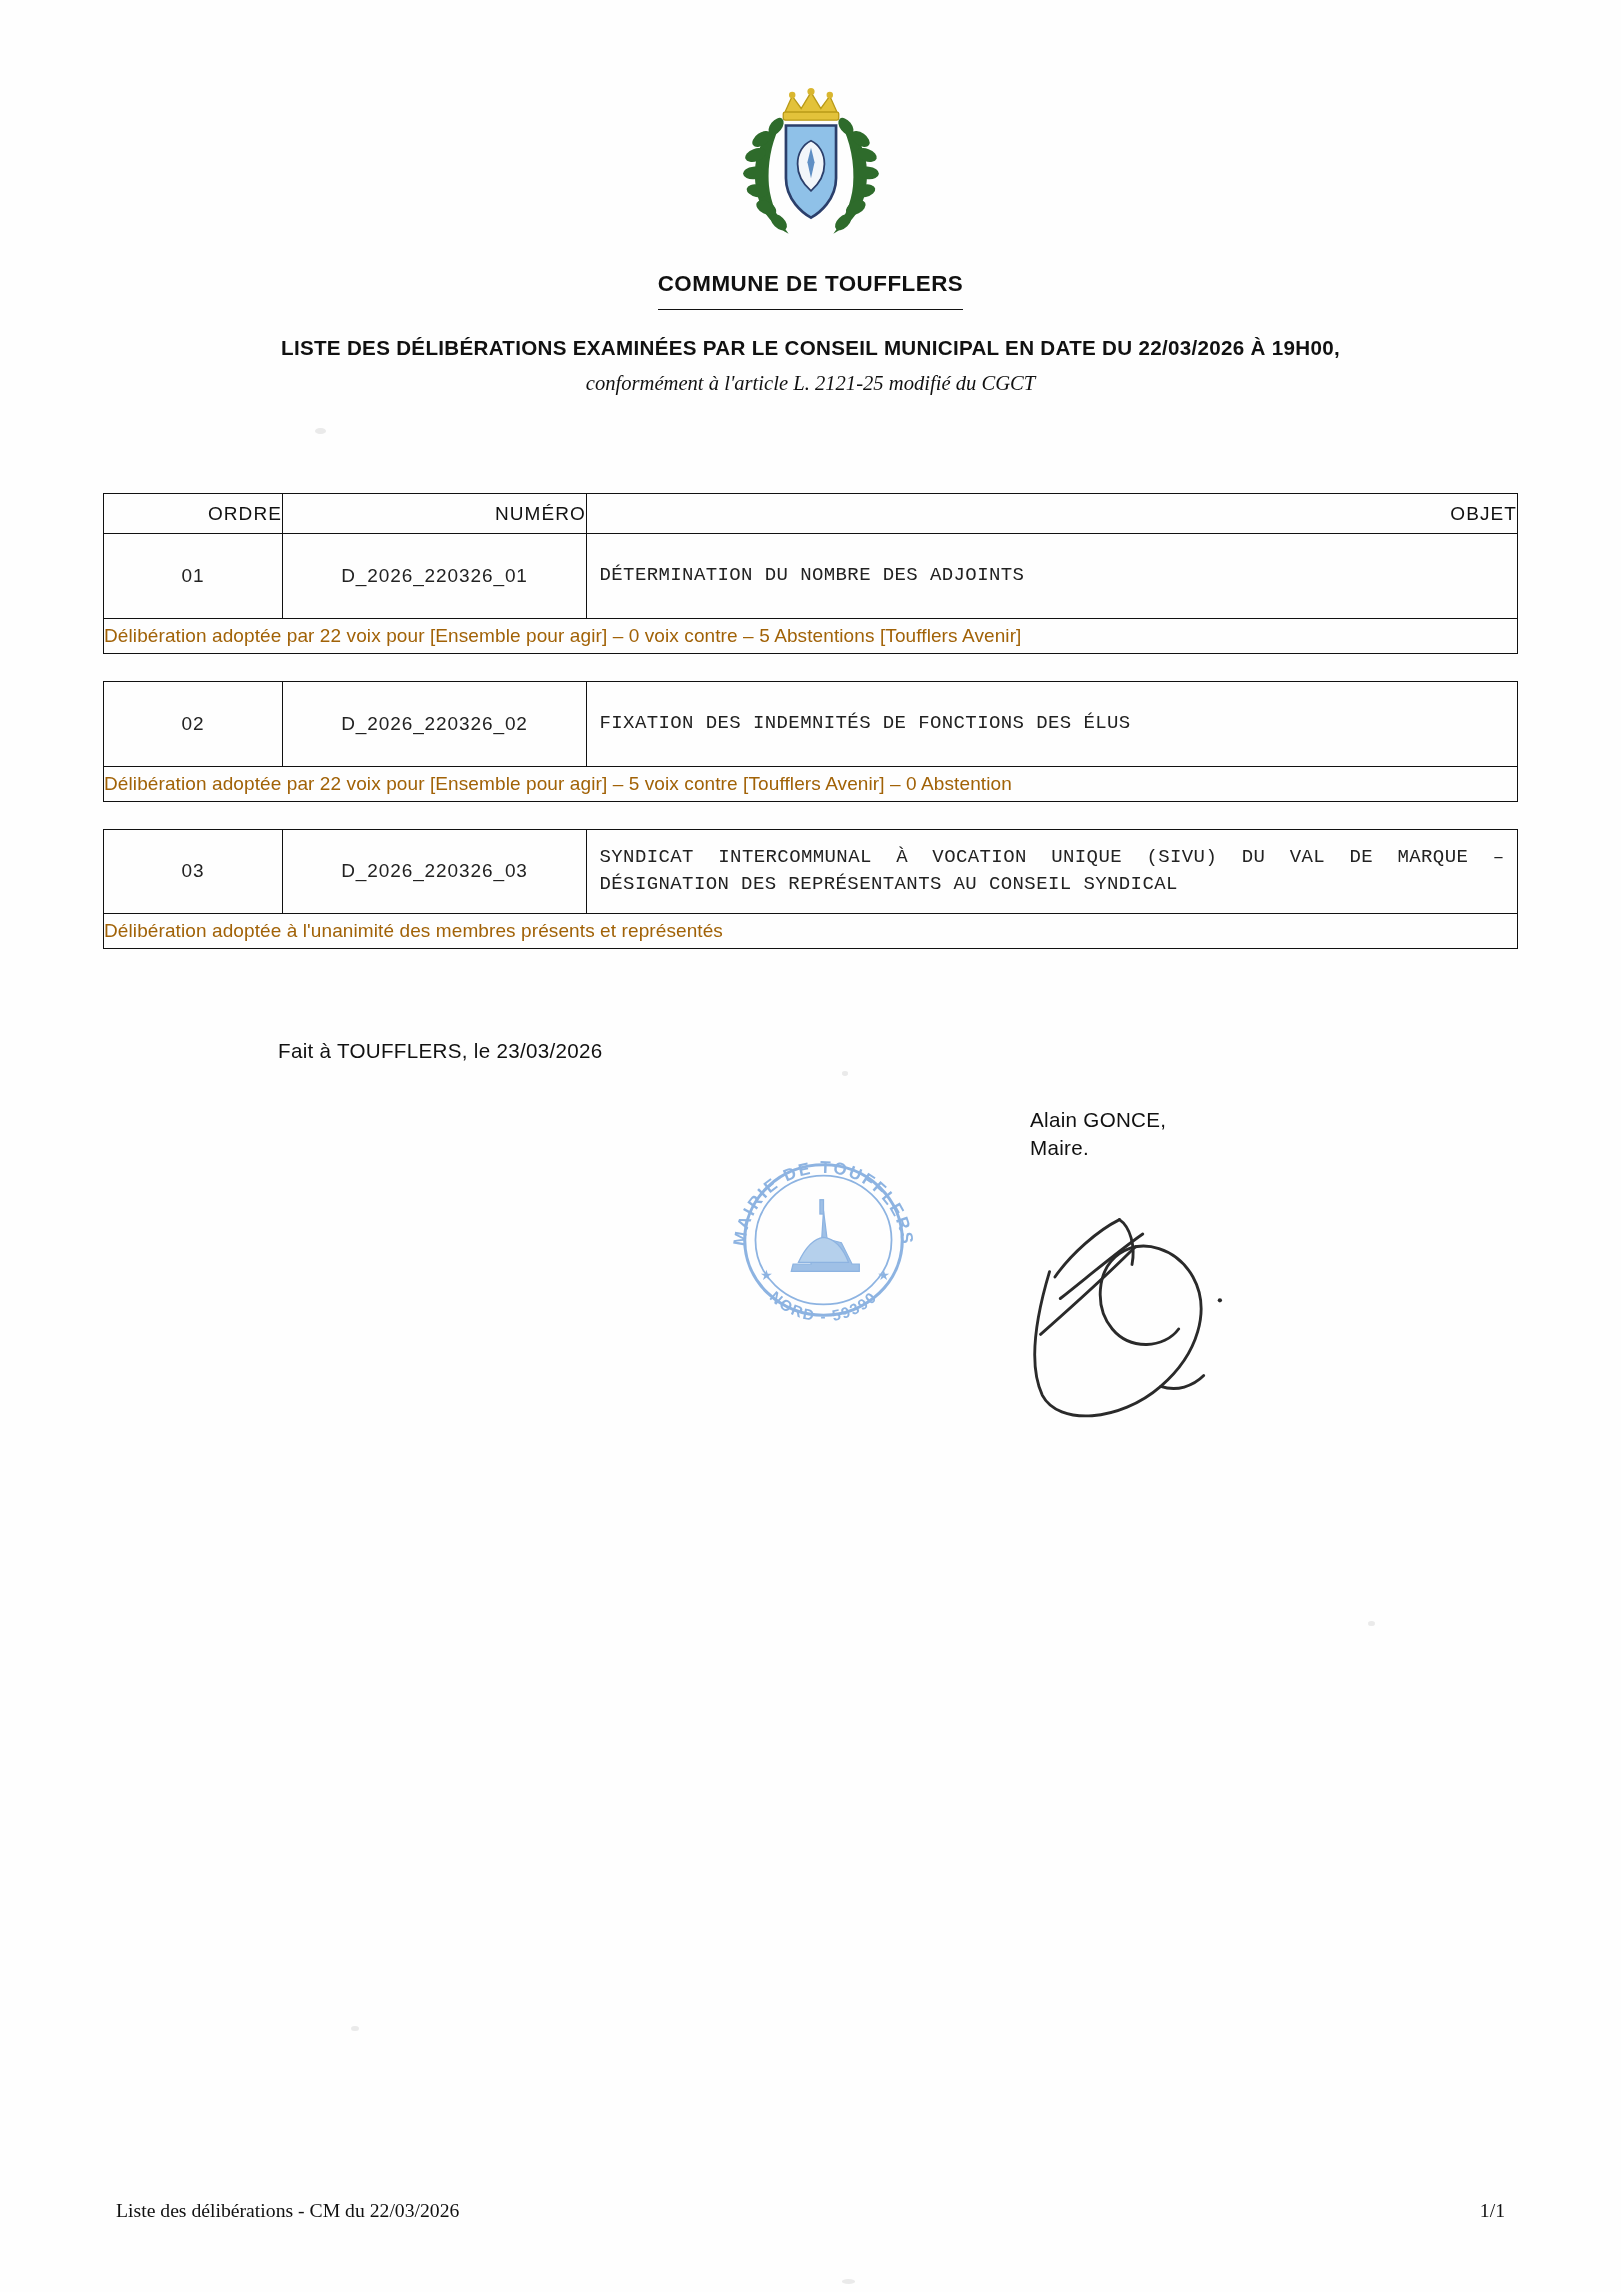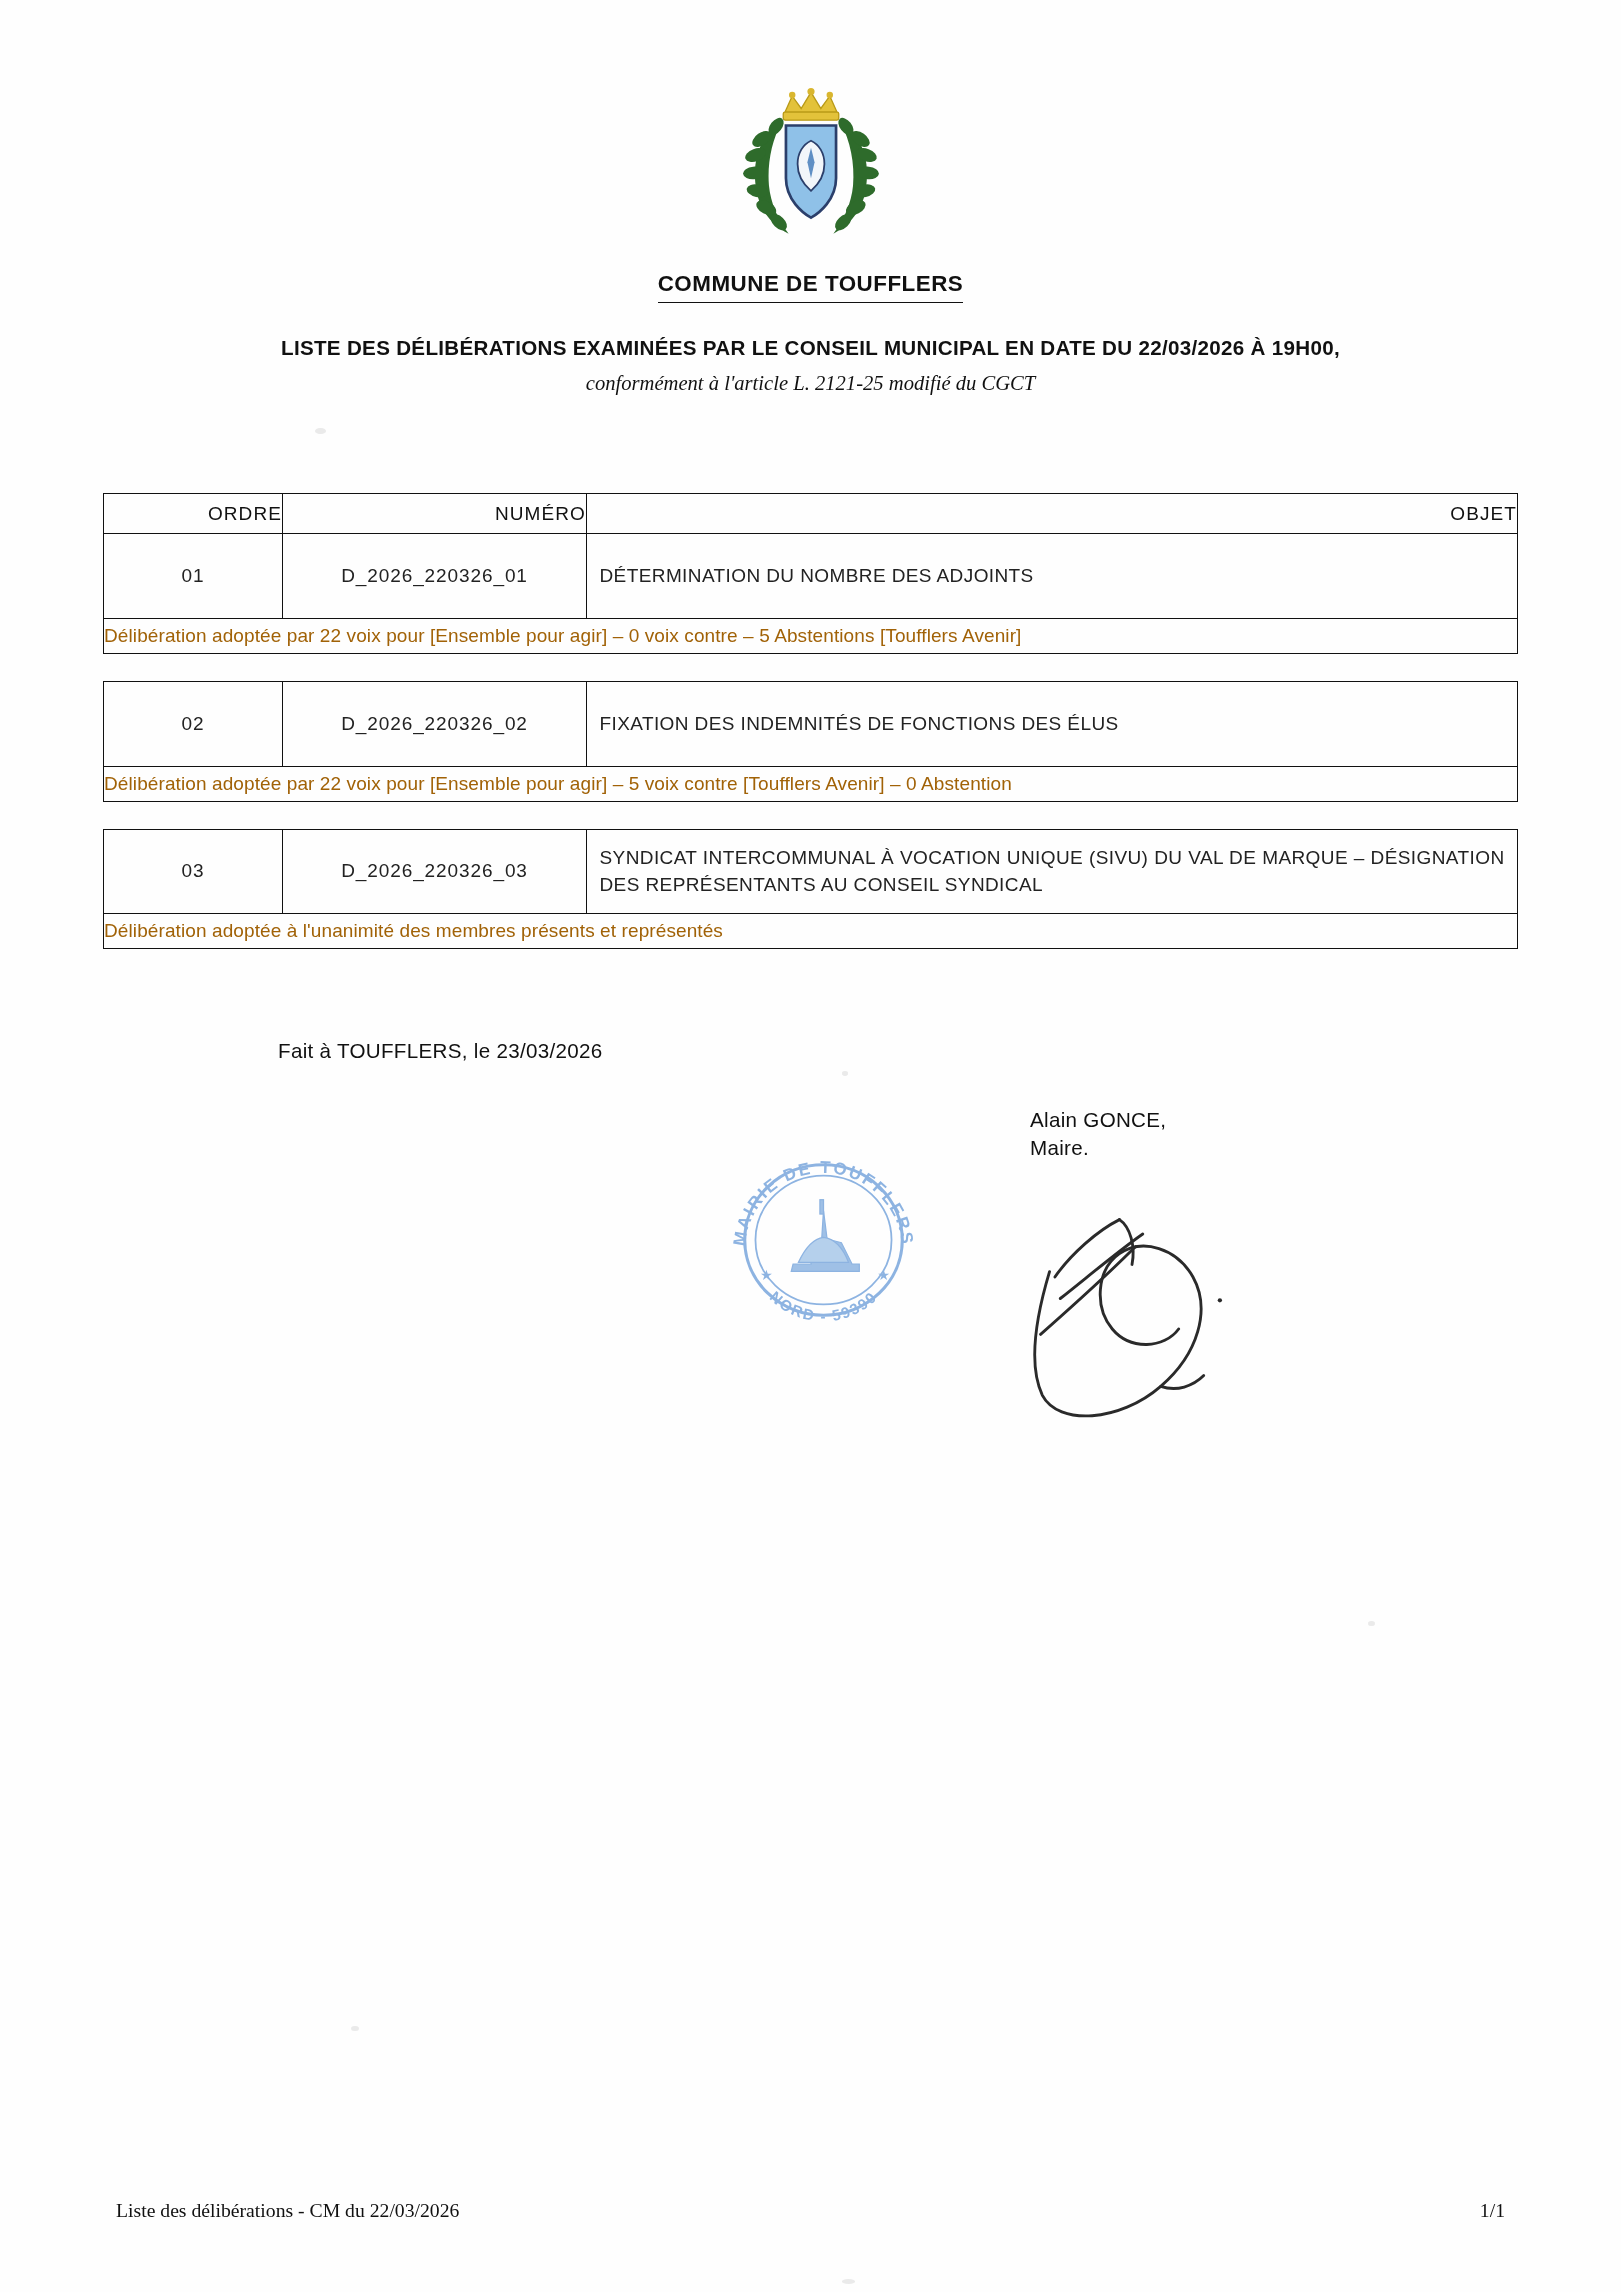--- a/index.html
+++ b/index.html
@@ -44,21 +44,21 @@
     left: 0;
     right: 0;
     text-align: center;
     font-size: 22.4px;
     font-weight: bold;
     letter-spacing: 0.5px;
     color: #111;
   }
   .commune-title span {
     border-bottom: 1.8px solid #111;
-    padding-bottom: 6px;
+    padding-bottom: 13px;
   }
   .subtitle-1 {
     position: absolute;
     top: 336px;
     left: 0;
     right: 0;
     text-align: center;
     font-size: 20.6px;
     font-weight: bold;
     letter-spacing: 0.3px;
@@ -112,20 +112,21 @@
   .body-row td.c-ordre,
   .body-row td.c-numero {
     text-align: center;
     letter-spacing: 0.9px;
   }
   .body-row td.c-objet {
     text-align: left;
     padding: 5.4px 12.5px;
     letter-spacing: 0.4px;
     line-height: 1.45;
+    font-family: Liberation Mono, monospace;
   }
   .body-row td.c-objet.justify {
     text-align: justify;
     text-align-last: left;
   }
   .result-row td {
     font-size: 19px;
     font-weight: normal;
     color: #a16207;
     padding: 6.3px 10.7px;

